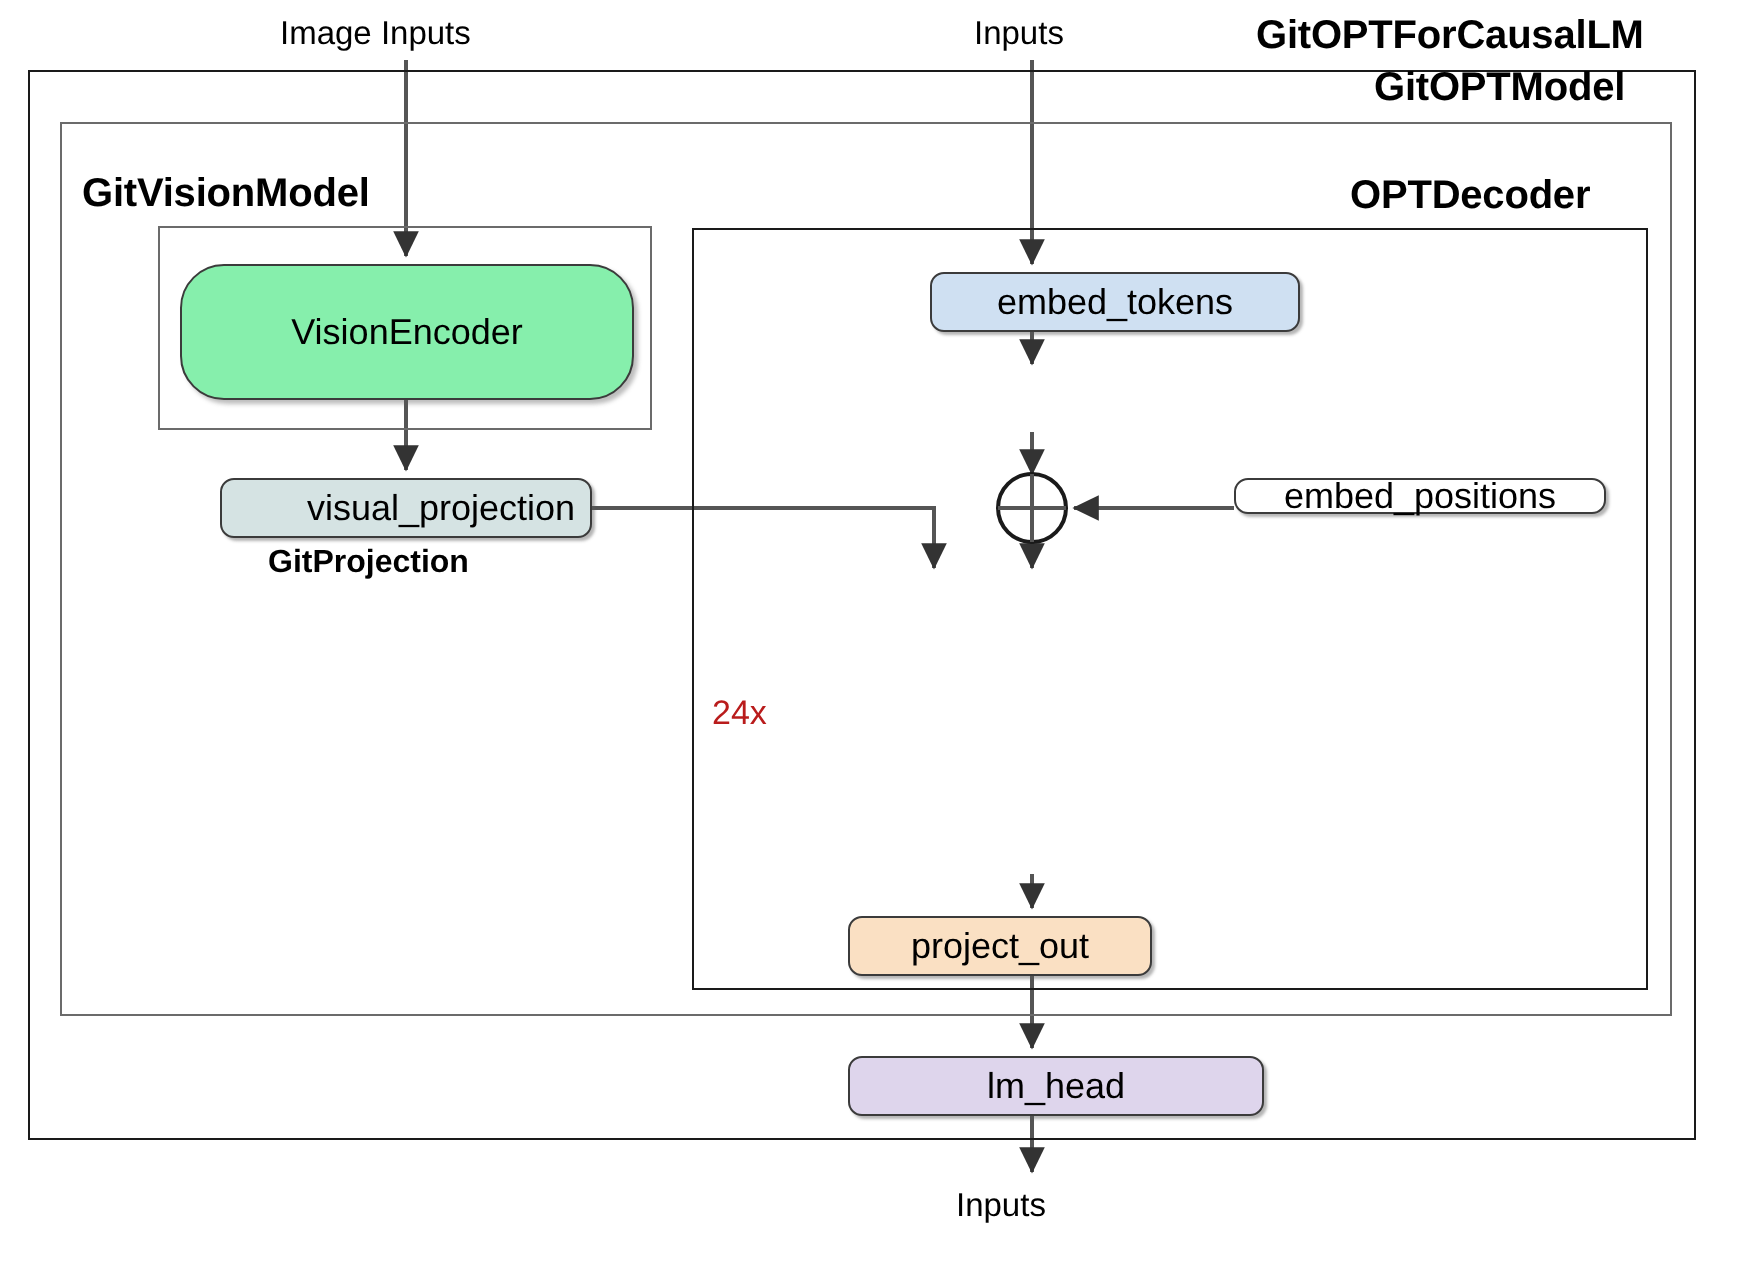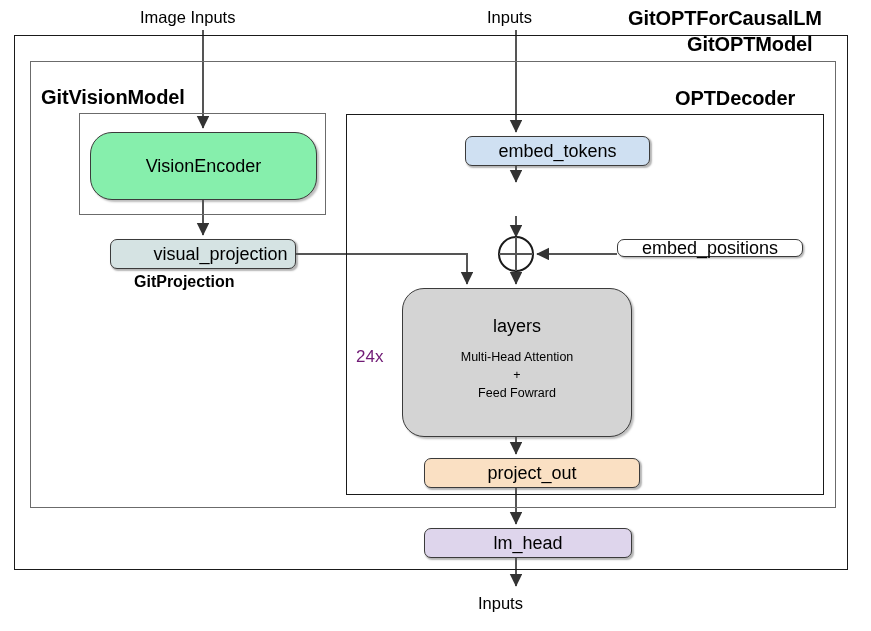--- a/index.html
+++ b/index.html
@@ -74,21 +74,21 @@
   
   .plain-text {
     position: absolute;
     font-size: 16.5px;
     color: #000000;
     white-space: nowrap;
   }
   .repeat-label {
     position: absolute;
     font-size: 17px;
-    color: #701a75;
+    color: #b91c1c;
     white-space: nowrap;
   }
 </style>
 </head>
 <body>
 
 <div id="canvas">
 
   <svg id="wires" viewBox="0 0 871 631">
     <defs>
@@ -158,30 +158,22 @@
     <div class="node-title">embed_tokens</div>
   </div>
 
 
   <div class="node" style="left:617px; top:239px; width:186px; height:18px; background:#ffffff;">
     <div class="node-title">embed_positions</div>
   </div>
 
   <div class="repeat-label" style="left:356px; top:347px;">24x</div>
 
-  <div class="node big" style="left:402px; top:288px; width:230px; height:149px; background:#d4d4d4;">
-    <div class="node-title" style="margin-top:-6px;">layers</div>
-    <div class="node-sub" id="layers-sub">
-        <div>Multi-Head Attention</div>
-        <div>+</div>
-        <div>Feed Fowrard</div>
-      </div>
-  </div>
 
-  <div class="node" style="left:424px; top:458px; width:216px; height:30px; background:#fae0c3;">
+  <div class="node" style="left:424px; top:458px; width:152px; height:30px; background:#fae0c3;">
     <div class="node-title">project_out</div>
   </div>
 
   <div class="node" style="left:424px; top:528px; width:208px; height:30px; background:#ded5ec;">
     <div class="node-title">lm_head</div>
   </div>
 
 </div>
 
 </body></html>

